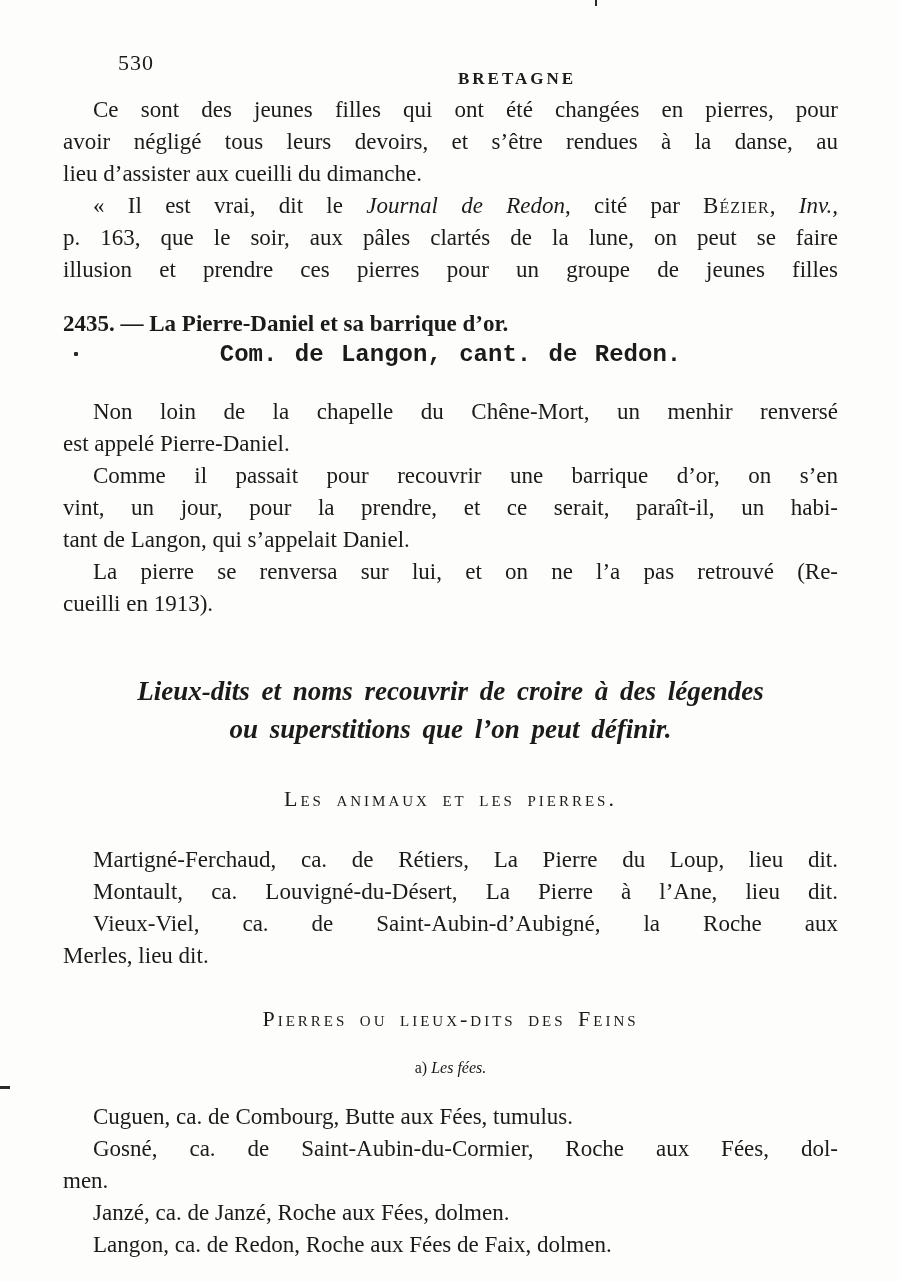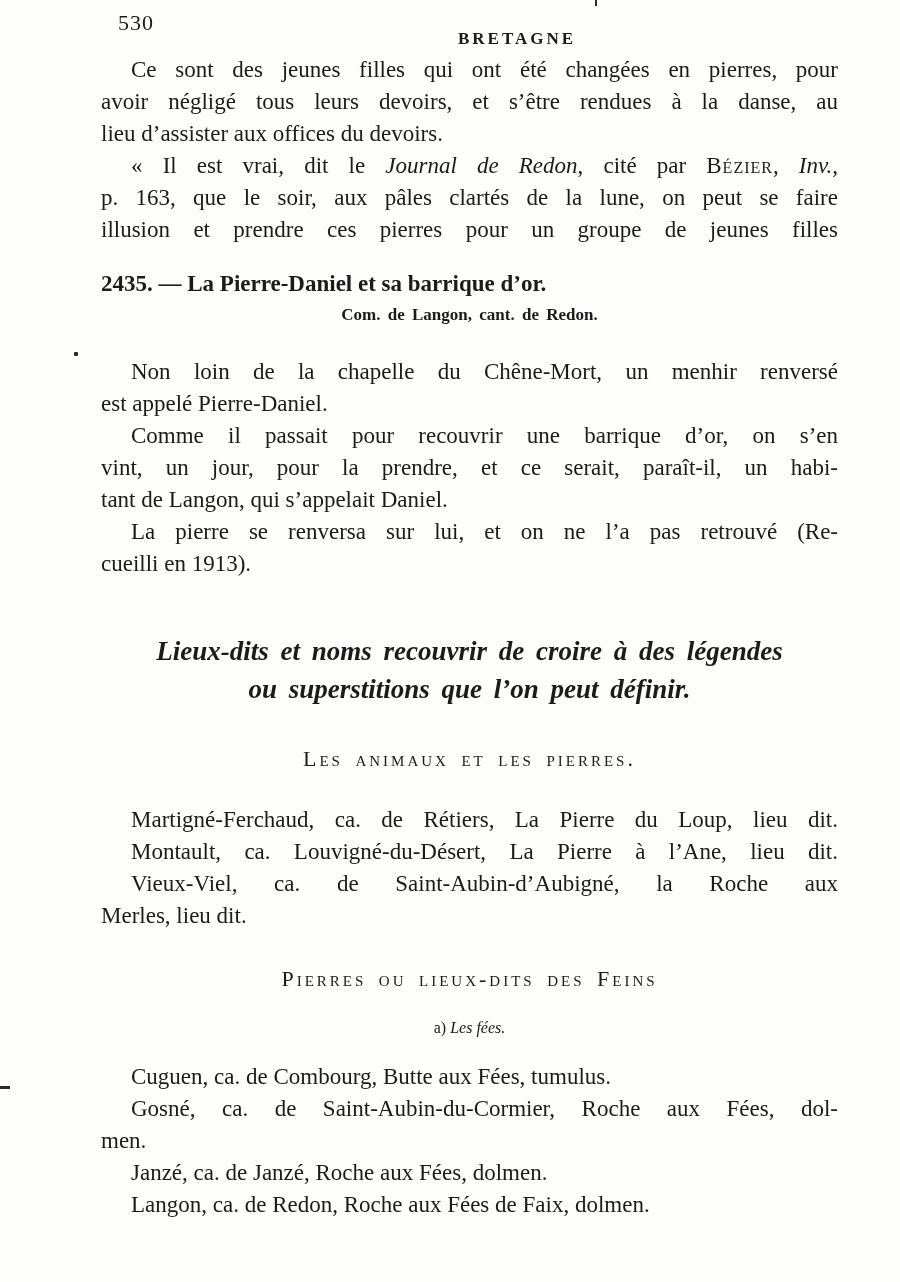--- a/index.html
+++ b/index.html
@@ -8,48 +8,48 @@
     width: 900px;
     height: 1282px;
     background: #fdfdfc;
     color: #1b1b1b;
     font-family: "Liberation Serif", "DejaVu Serif", serif;
     box-sizing: border-box;
     padding: 8px 62px 0 63px;
     overflow: hidden;
   }
   
-  .page-header { position: relative; height: 46px; }
+  .page-header { position: relative; height: 46px; margin-top: 40px; }
   .page-num {
     position: absolute; left: 55px; top: 2px;
     font-size: 22px; letter-spacing: 1px;
   }
   .running-title {
     position: absolute; left: 395px; top: 21px;
     font-size: 17px; letter-spacing: 3px; font-weight: bold;
   }
   
   .content { position: relative; }
   .block { margin: 0; }
-  .line { font-size: 23px; line-height: 32px; white-space: normal; margin-left: 38px; }
+  .line { font-size: 23px; line-height: 32px; white-space: normal; }
   .line.just { text-align: justify; text-align-last: justify; }
   .line.ind { text-indent: 30px; }
   .seg-i { font-style: italic; }
   .seg-sc { font-variant: small-caps; letter-spacing: 1px; }
 
   .h-num {
     margin-top: 22px; text-align: left;
     font-weight: bold;
   }
   .h-num .line { font-size: 23px; line-height: 32px; }
   .h-sub {
     margin-bottom: 26px; text-align: center;
     font-weight: bold;
   }
-  .h-sub .line { font-size: 17px; line-height: 30px; word-spacing: 3px; }
+  .h-sub .line { font-size: 24px; line-height: 30px; word-spacing: 3px; font-family: Liberation Mono, monospace; }
 
   .h-display {
     margin-top: 52px; text-align: center;
     font-weight: bold; font-style: italic;
   }
   .h-display .line { font-size: 27px; line-height: 38px; word-spacing: 5px; }
 
   .h-sc1 { margin-top: 36px; margin-bottom: 30px; text-align: center; }
   .h-sc1 .line { font-variant: small-caps; font-size: 22px; letter-spacing: 3px; line-height: 30px; word-spacing: 4px; }
 
@@ -71,21 +71,21 @@
 <div class="page">
   <div class="page-header">
     <span class="page-num">530</span>
     <span class="running-title">BRETAGNE</span>
   </div>
 
   <div class="content">
       <div class="block para">
         <div class="line just ind"><span class="seg">Ce sont des jeunes filles qui ont été changées en pierres, pour</span></div>
         <div class="line just"><span class="seg">avoir négligé tous leurs devoirs, et s’être rendues à la danse, au</span></div>
-        <div class="line"><span class="seg">lieu d’assister aux offices du devoirs.</span></div>
+        <div class="line"><span class="seg">lieu d’assister aux cueilli du dimanche.</span></div>
       </div>
       <div class="block para">
         <div class="line just ind"><span class="seg">« Il est vrai, dit le </span><span class="seg-i">Journal de Redon</span><span class="seg">, cité par </span><span class="seg-sc">Bézier</span><span class="seg">, </span><span class="seg-i">Inv.,</span></div>
         <div class="line just"><span class="seg">p. 163, que le soir, aux pâles clartés de la lune, on peut se faire</span></div>
         <div class="line just"><span class="seg">illusion et prendre ces pierres pour un groupe de jeunes filles</span></div>
       </div>
       <div class="block h-num">
         <div class="line"><span class="seg">2435. — La Pierre-Daniel et sa barrique d’or.</span></div>
       </div>
       <div class="block h-sub">

